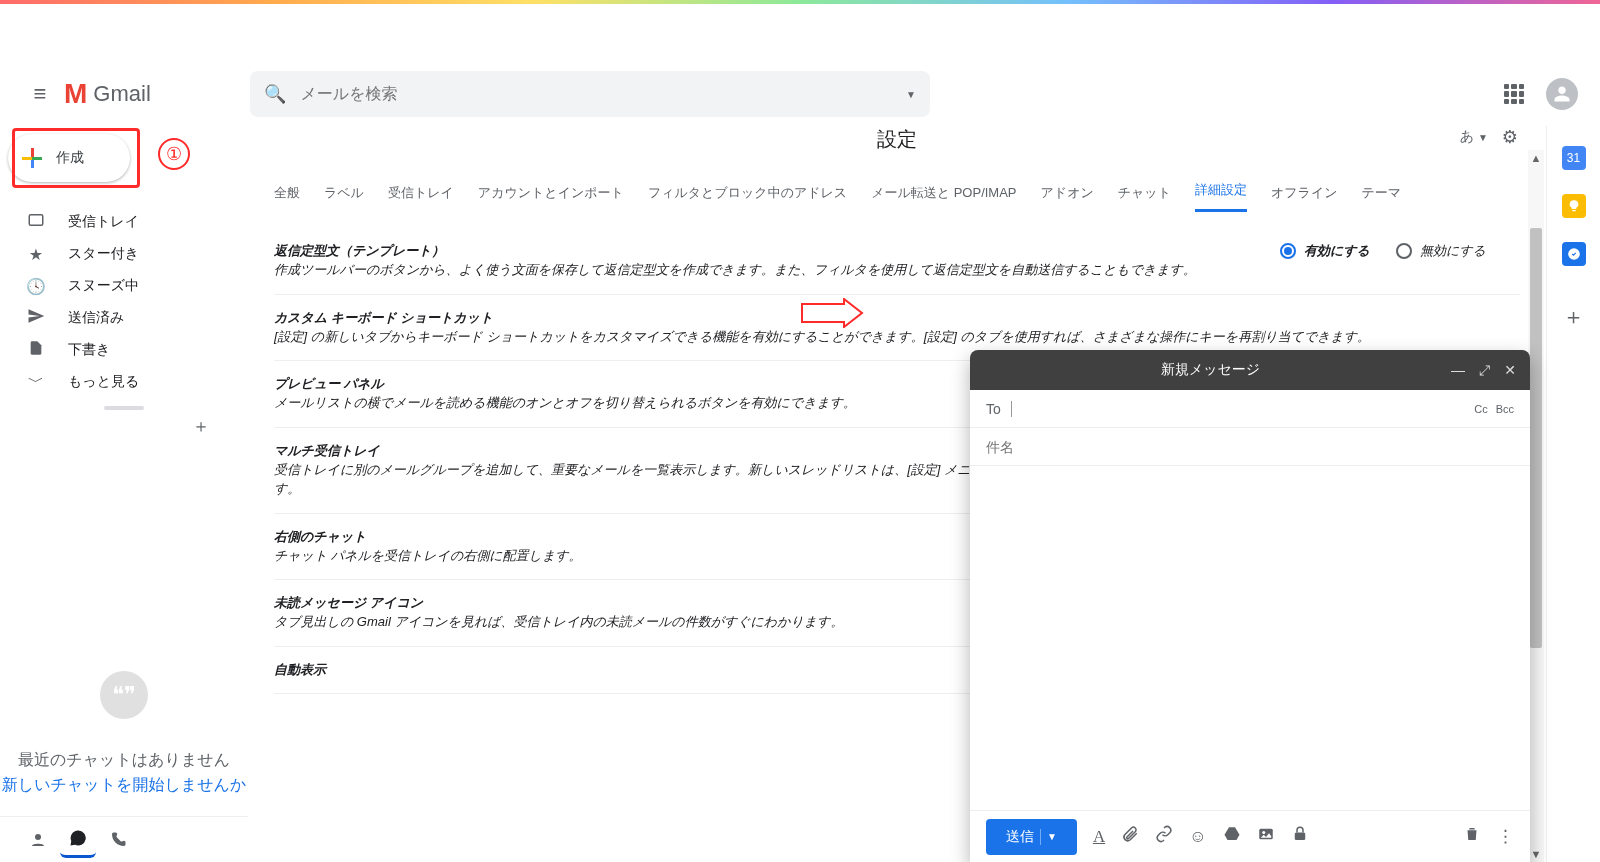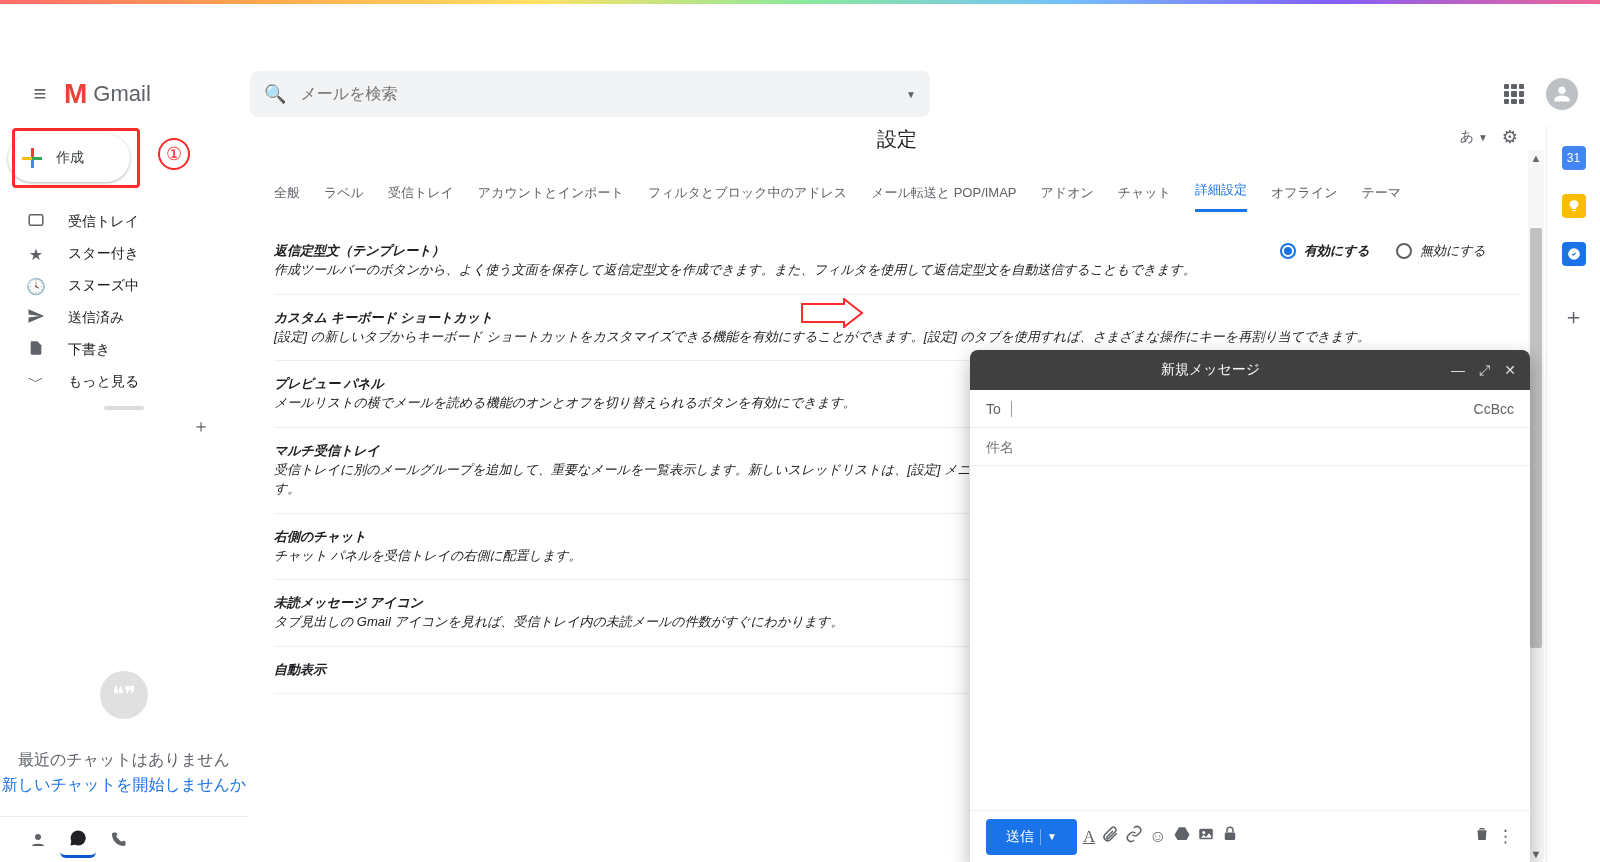--- a/index.html
+++ b/index.html
@@ -69,23 +69,23 @@
   .red-arrow{ position:absolute; left:800px; top:298px; width:64px; height:30px; z-index:5;}
   .red-arrow svg{ width:100%; height:100%;}
   
   .compose-window{ position:absolute; right:70px; bottom:0; width:560px; height:512px; background:#fff; box-shadow:0 8px 20px rgba(0,0,0,0.3); border-radius:8px 8px 0 0; display:flex; flex-direction:column; z-index:10;}
   .cw-header{ height:40px; background:#404040; color:#fff; border-radius:8px 8px 0 0; display:flex; align-items:center; padding:0 14px; font-size:14px;}
   .cw-header .title{ flex:1;text-align:center;}
   .cw-header .ctrl{ font-size:14px; margin-left:14px; cursor:pointer; color:#ddd;}
   .cw-row{ height:38px; border-bottom:1px solid #eee; display:flex; align-items:center; padding:0 16px; font-size:14px; color:#5f6368;}
   .cw-row .lbl{ margin-right:10px;}
   .cw-row input{ flex:1; border:none; outline:none; font-size:14px;}
-  .cw-ccbcc{ color:#5f6368; font-size:14px; display:flex; gap:0;margin-left:37px;}
+  .cw-ccbcc{ color:#5f6368; font-size:11px; display:flex; gap:8px;margin-left:37px;}
   .cw-body{ flex:1;}
-  .cw-toolbar{ height:52px; border-top:1px solid #eee; display:flex; align-items:center; padding:0 16px; gap:6px;}
+  .cw-toolbar{ height:52px; border-top:1px solid #eee; display:flex; align-items:center; padding:0 16px; gap:16px;}
   .send-btn{ background:#1a73e8; color:#fff; border:none; padding:9px 20px; border-radius:4px; font-size:14px; cursor:pointer; display:flex; align-items:center; gap:6px;}
   .send-btn .sep{ width:1px; height:16px; background:rgba(255,255,255,0.4);}
   .send-btn .caret{ font-size:10px;}
   .tb-icon{ color:#5f6368; font-size:17px; cursor:pointer;}
   .tb-spacer{flex:1;}
   
   .right-panel{ width:54px; border-left:1px solid #eee; padding-top:20px; display:flex; flex-direction:column; align-items:center; gap:24px;}
   .rp-icon{ width:24px; height:24px; border-radius:4px; display:flex;align-items:center;justify-content:center; font-size:12px; color:#ffffff; cursor:pointer;}
   .rp-cal{ background:#4285f4;}
   .rp-keep{ background:#fbbc04;}

